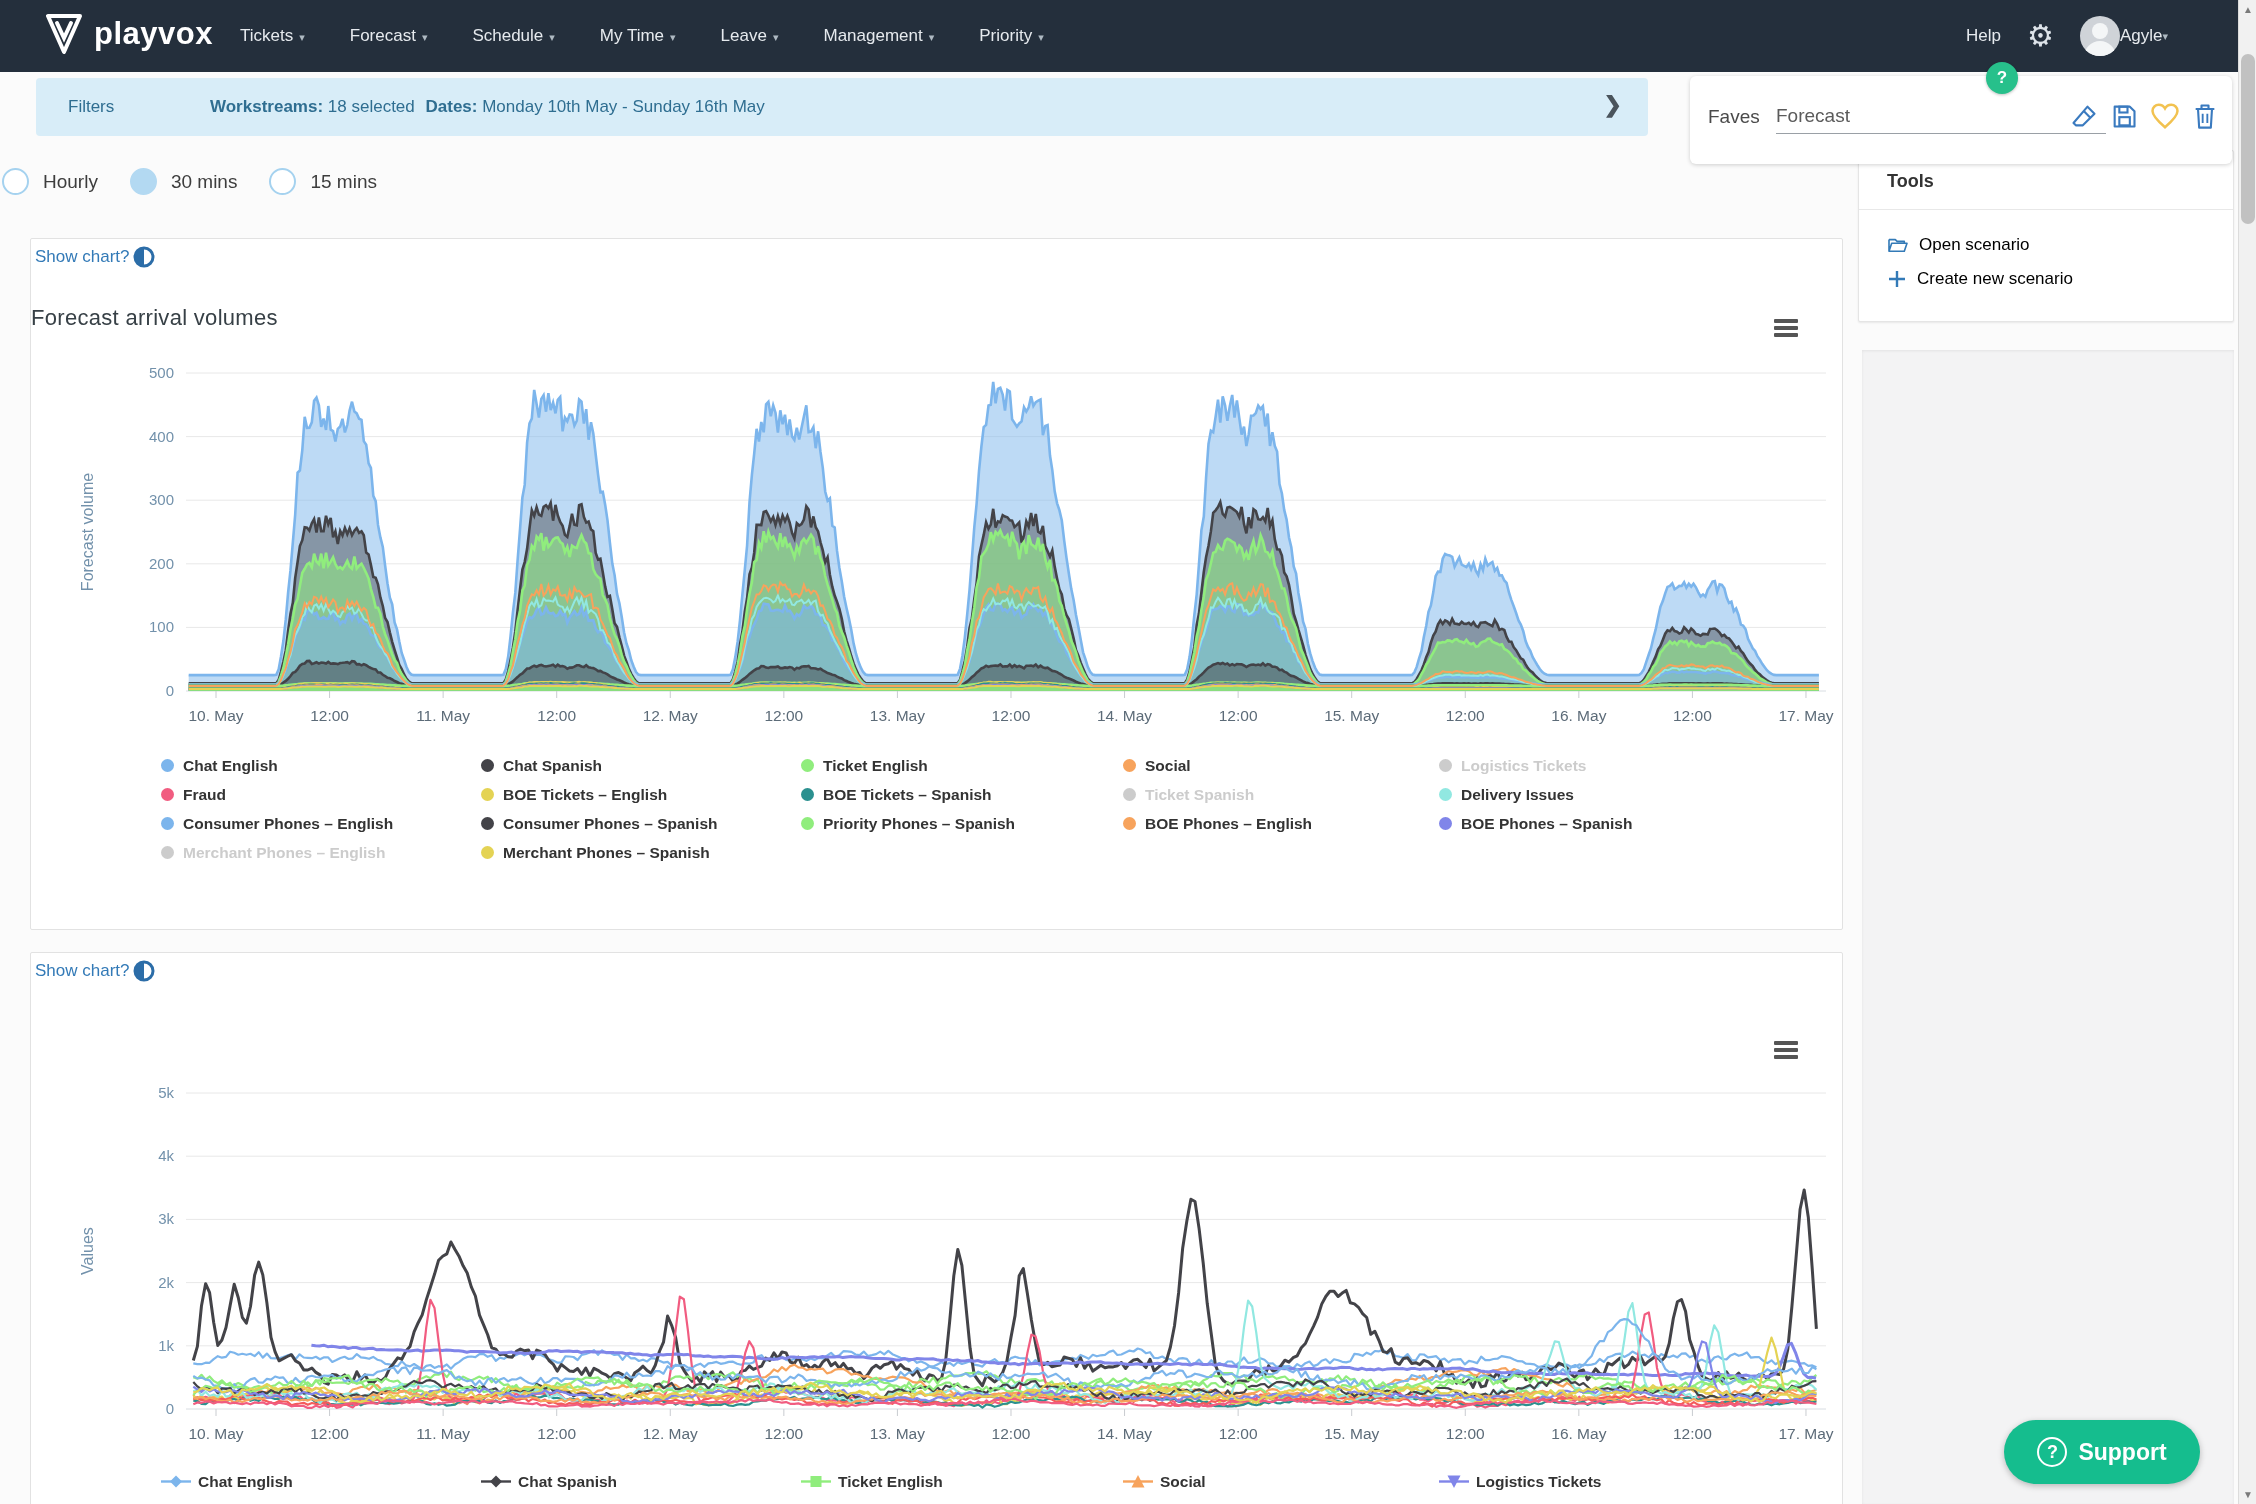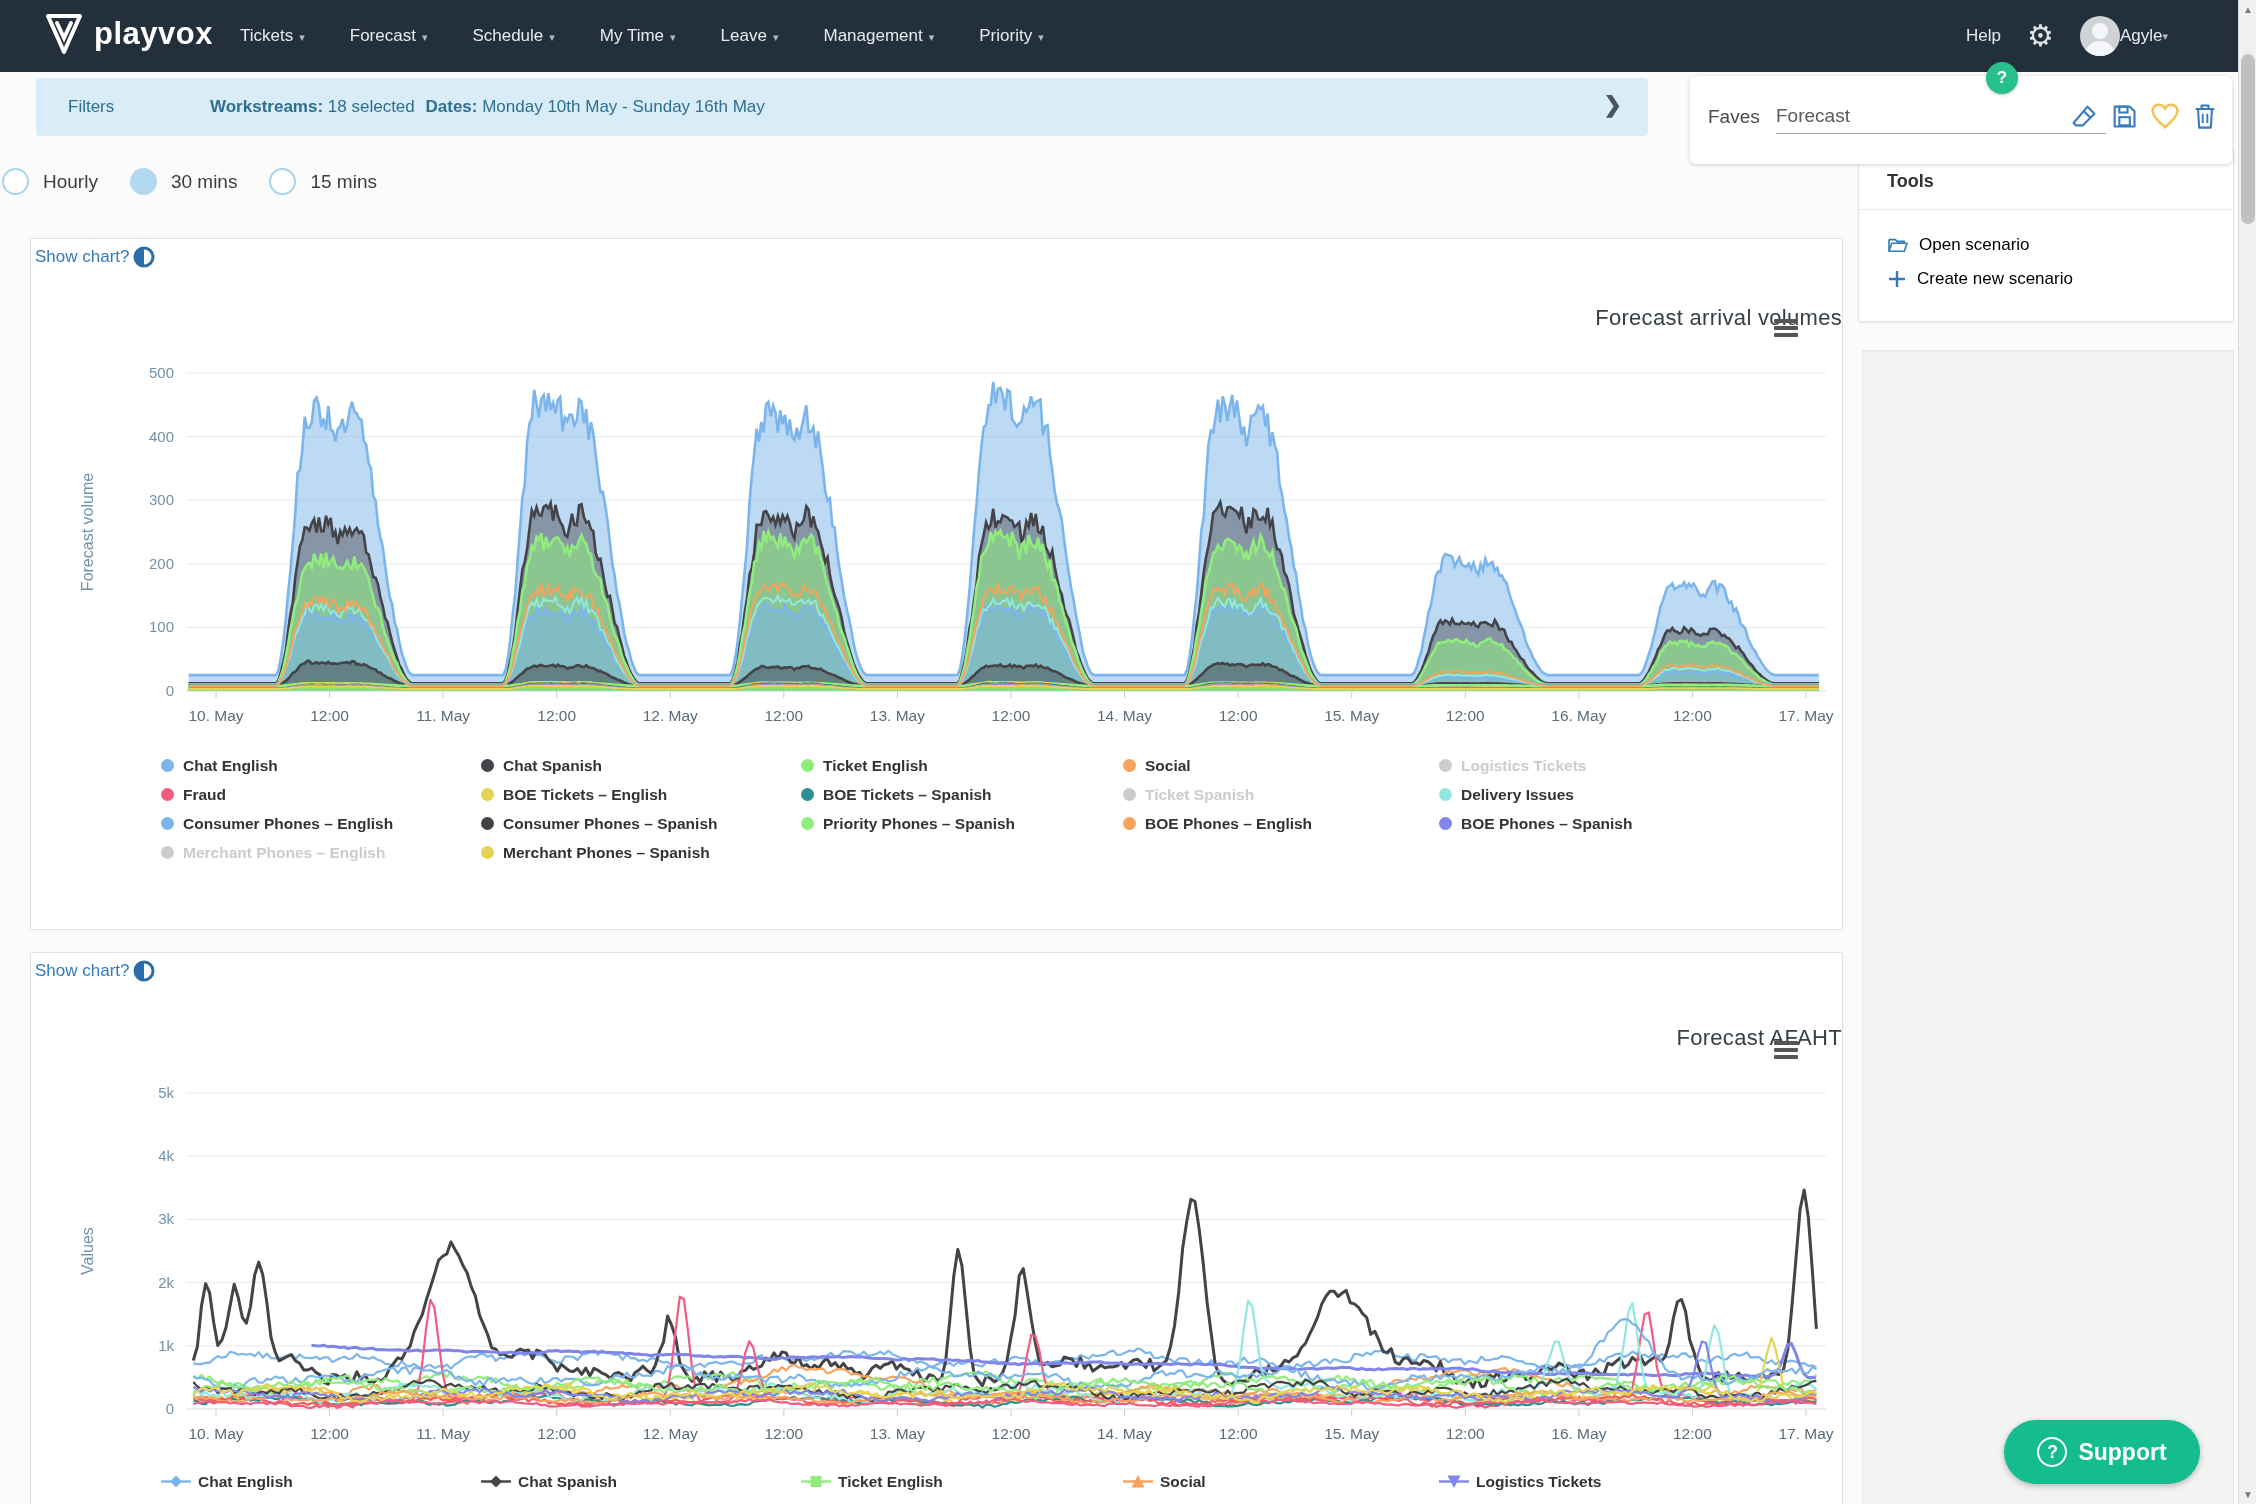--- a/index.html
+++ b/index.html
@@ -48,21 +48,21 @@
   .radio-circle { width:27px; height:27px; border-radius:50%; border:2px solid #a5d2ef; background:#fff; margin-right:14px; }
   .radio-circle.sel { background:#b3d9f2; border-color:#b3d9f2; }
   .radio-label { font-size:19px; color:#3d3d3d; }
 
   
   .chart-card { position:absolute; left:30px; width:1813px; background:#fff; border:1px solid #e2e2e2; border-radius:2px; }
   #card1 { top:238px; height:692px; }
   #card2 { top:952px; height:600px; }
   .show-chart { position:absolute; left:4px; top:6px; display:flex; align-items:center; color:#337ab7; font-size:17px; }
   .show-chart svg { margin-left:2px; }
-  .chart-title { position:absolute; width:100%; text-align:right; font-size:22px; color:#374046; letter-spacing:.3px; }
+  .chart-title { position:absolute; width:100%; text-align:left; font-size:22px; color:#374046; letter-spacing:.3px; }
   .burger { position:absolute; right:44px; width:24px; cursor:pointer; }
   .burger div { height:4px; background:#555; border-radius:1px; margin-bottom:3px; }
 
   .legend-grid { position:absolute; display:grid; grid-template-columns:320px 320px 322px 316px 300px; }
   .lg-item { height:29px; display:flex; align-items:center; font-size:15.5px; font-weight:600; color:#333; cursor:pointer; }
   .lg-item.off { color:#ccc; }
   .lg-bullet { width:13px; height:13px; border-radius:50%; margin-right:9px; flex:0 0 13px; }
   .lg-marker { width:30px; height:15px; margin-right:7px; flex:0 0 30px; }
 
   
@@ -327,21 +327,20 @@
 </div>
 
 <div id="card2" class="chart-card">
   <div class="show-chart">
     <span>Show chart?</span>
     <svg width="24" height="24" viewBox="0 0 24 24">
       <circle cx="12" cy="12" r="9" fill="#fff" stroke="#2c6da8" stroke-width="3"></circle>
       <path d="M12 3 A9 9 0 0 0 12 21 Z" fill="#2c6da8"></path>
     </svg>
   </div>
-  <div class="chart-title" style="top:72px;">Forecast AFAHT</div>
   <div class="burger" style="top:88px;">
       <div></div>
       <div></div>
       <div></div>
     </div>
   <svg id="chart2-svg" width="1811" height="390" style="position:absolute;left:0;top:118px;">
       <line x1="155" x2="1795" y1="338" y2="338" stroke="#d8dde2" stroke-width="1"></line>
       <text x="143" y="343" text-anchor="end" font-size="15" fill="#7291ab">0</text>
       <line x1="155" x2="1795" y1="274.8" y2="274.8" stroke="#e8e8e8" stroke-width="1"></line>
       <text x="143" y="279.8" text-anchor="end" font-size="15" fill="#7291ab">1k</text>

